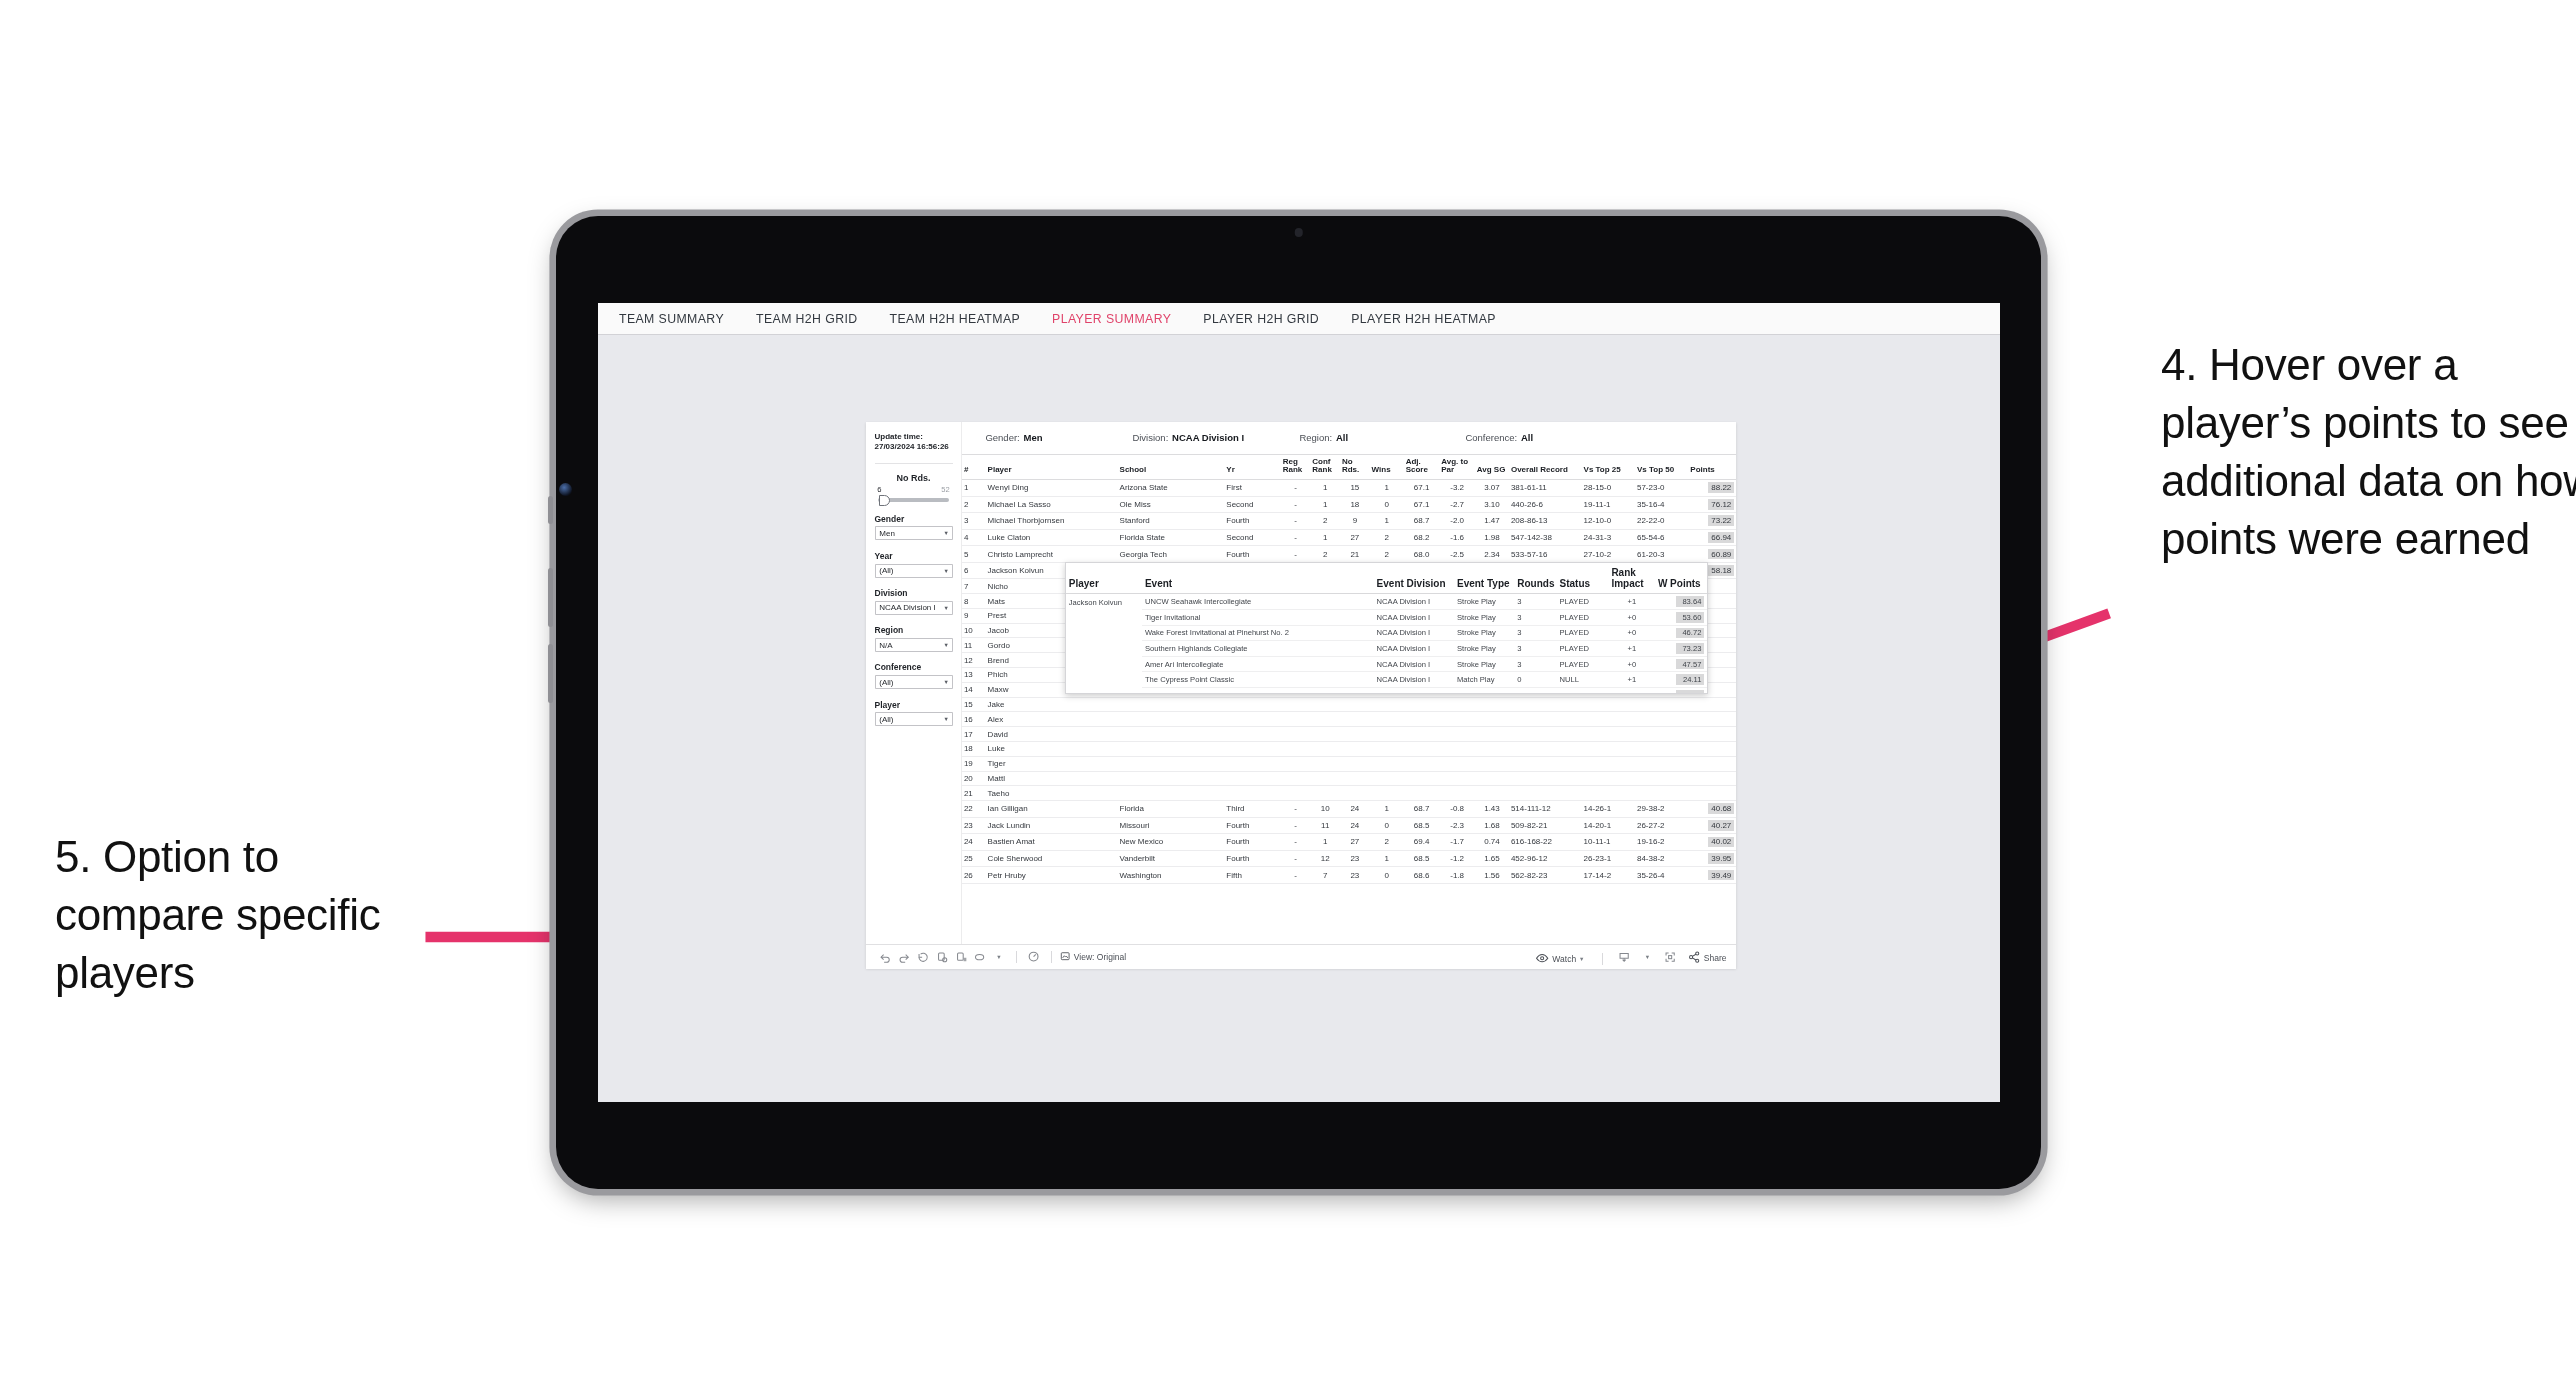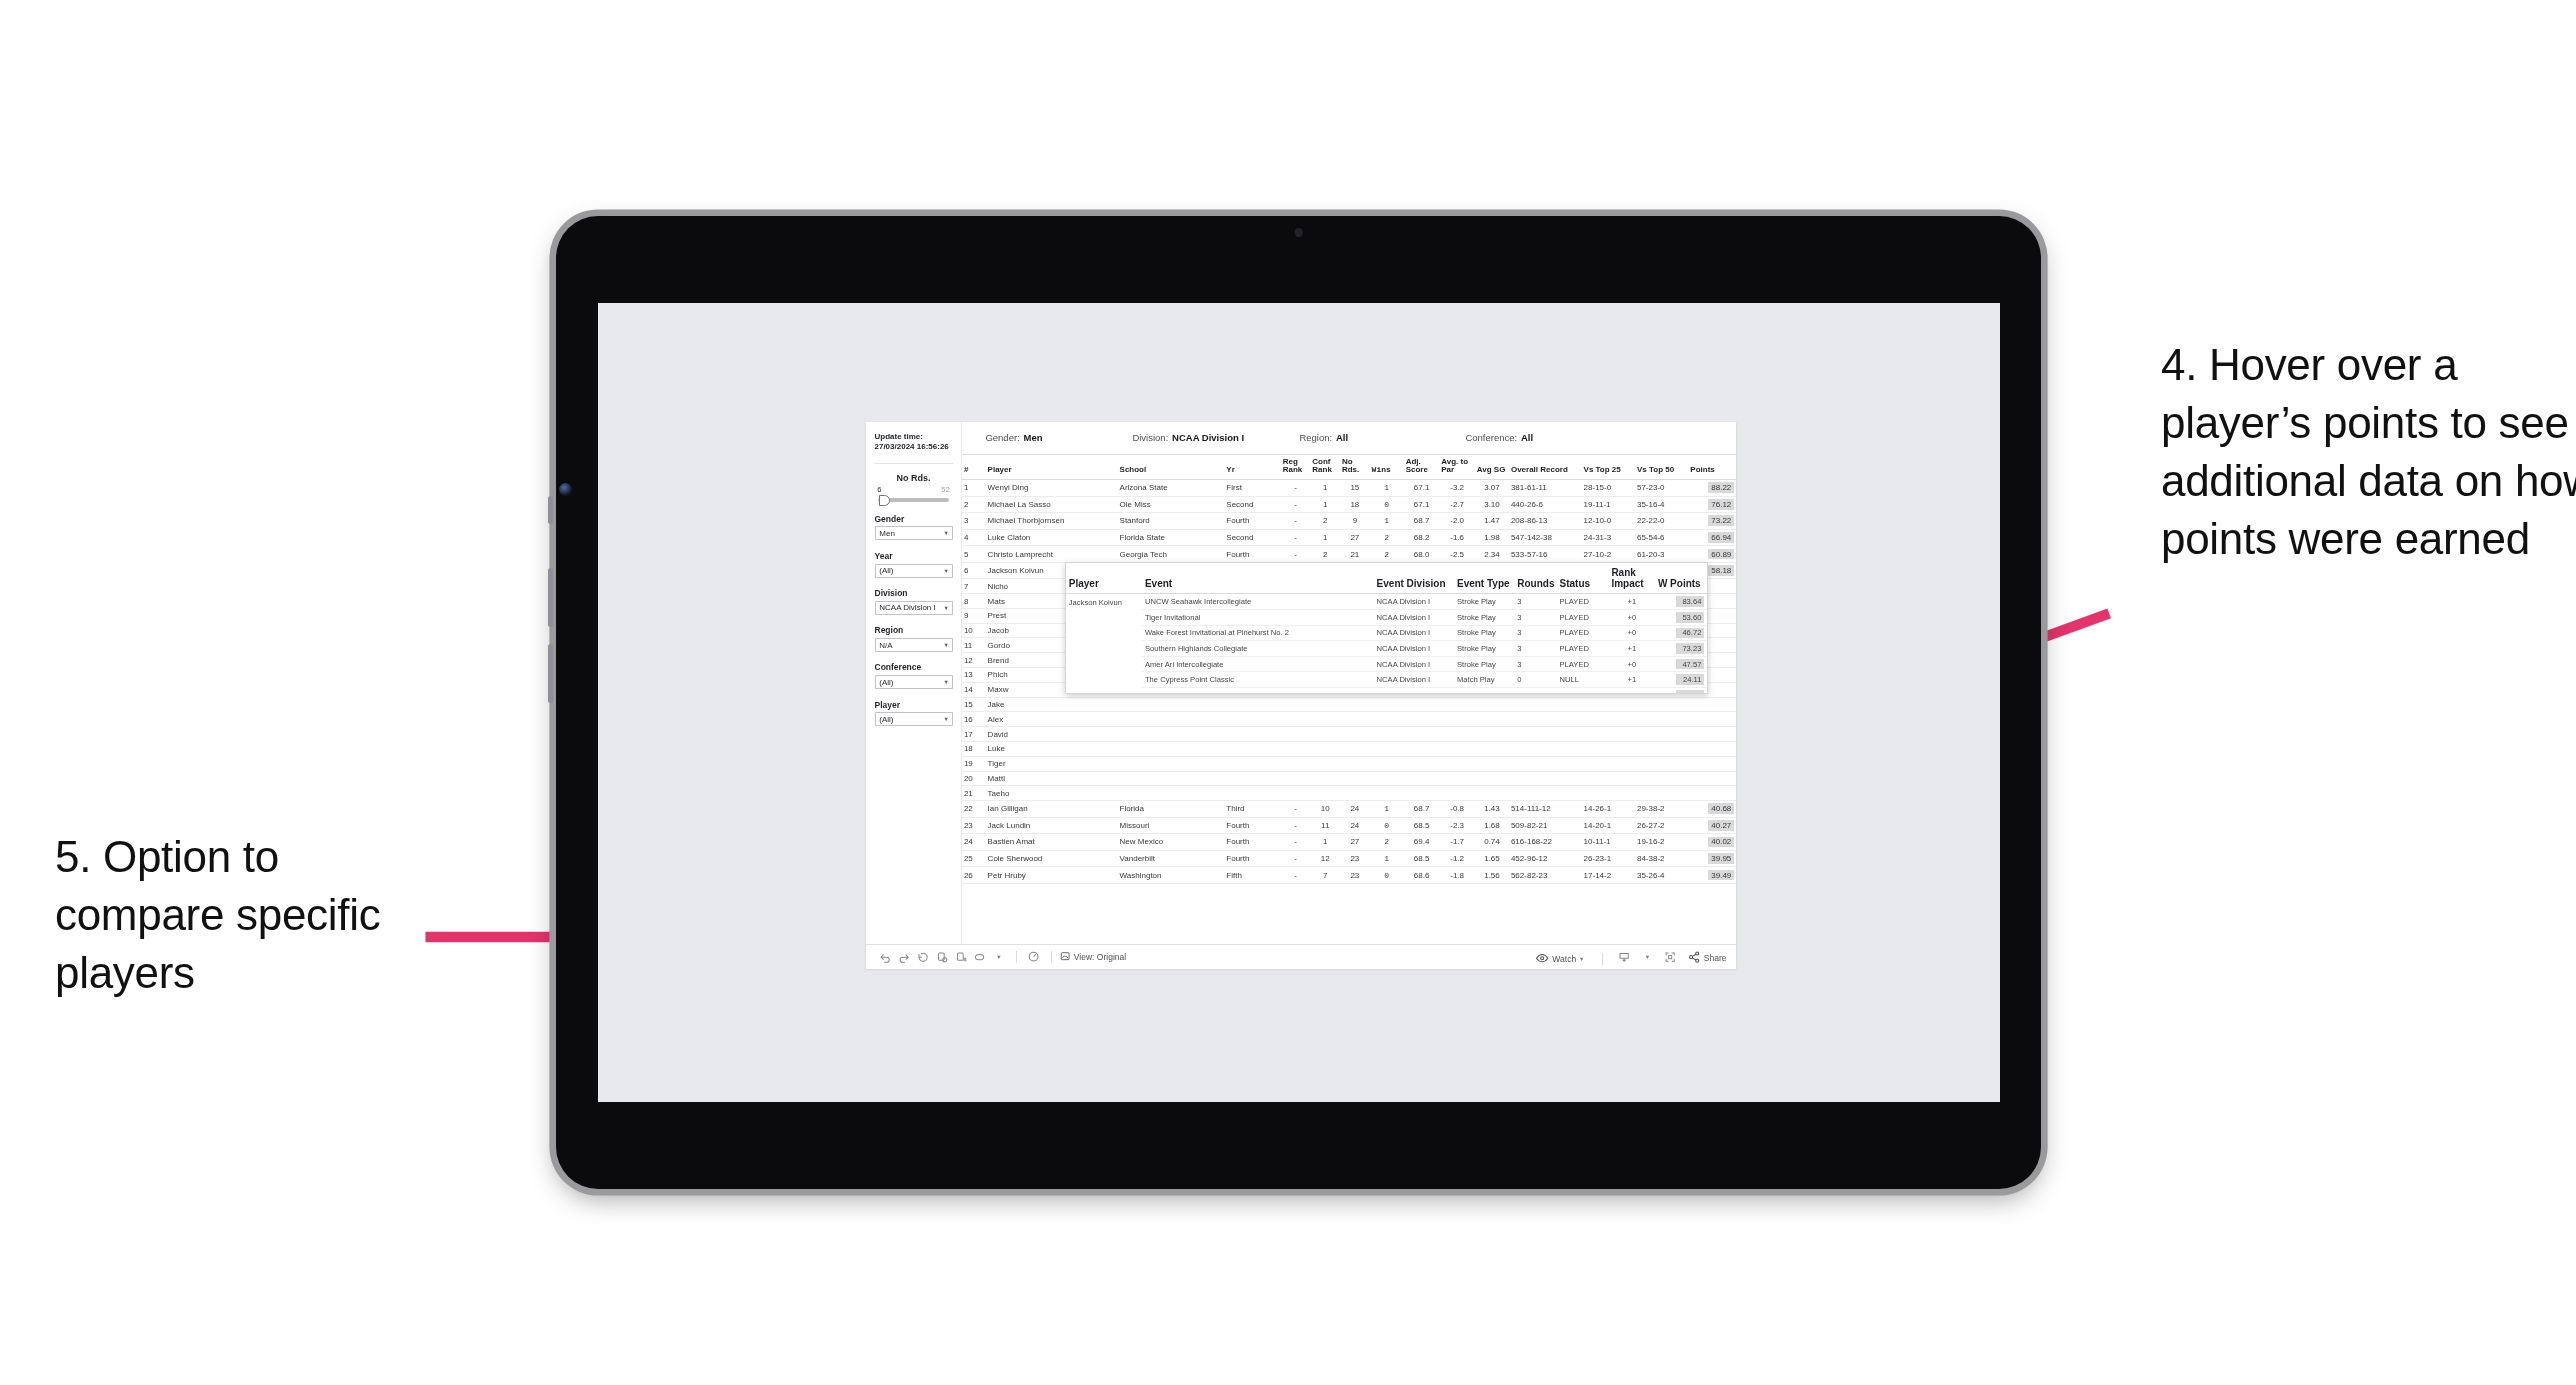--- a/index.html
+++ b/index.html
@@ -131,21 +131,21 @@
     font-size:8px; font-weight:700; color:#1b1e23; text-align:left;
     padding:2.8px 1.9px 3.8px 1.9px; vertical-align:bottom; line-height:1.1;
     border-top:0.9px solid #dcdcde; border-bottom:0.9px solid #dcdcde; background:#fff;
   }
   table.grid td {
     font-size:8px; color:#34383e; padding:2.4px 1.9px; white-space:nowrap;
     overflow:hidden; text-overflow:clip; border-bottom:0.9px solid #ececee;
   }
   .c-num{width:16px;} .c-player{width:89px;} .c-school{width:72px;} .c-yr{width:38px;}
   .c-rr{width:20px;text-align:center;} .c-cr{width:20px;text-align:center;}
-  .c-nr{width:20px;text-align:center;} .c-w{width:23px;text-align:center;font-family:Liberation Mono, monospace;}
+  .c-nr{width:20px;text-align:center;} .c-w{width:23px;text-align:center;}
   .c-adj{width:24px;text-align:center;} .c-atp{width:24px;text-align:center;}
   .c-sg{width:23px;text-align:center;} .c-or{width:49px;}
   .c-t25{width:36px;} .c-t50{width:36px;} .c-pts{width:32px;text-align:right;padding-right:5.7px;}
   th.c-rr,th.c-cr,th.c-nr,th.c-w,th.c-adj,th.c-atp,th.c-sg{text-align:center;}
   th.c-pts{text-align:right;padding-right:5.7px;}
   .pts-cell span { background:#d9d9da; padding:0.9px 2.8px 0.9px 2.8px; display:inline-block; min-width:24.6px; text-align:right; }
 
   
   #tooltip {
     position:absolute; left:103px; top:140px; width:643px; height:132px;
@@ -198,20 +198,28 @@
 
 <div id="tablet">
   <span class="lens"></span>
   <span class="side-btn sb1"></span>
   <span class="side-btn sb2"></span>
   <span class="side-btn sb3"></span>
 
   <div id="screen">
 
 
+    <div id="subnav">
+      <div class="subnav-item">TEAM SUMMARY</div>
+      <div class="subnav-item">TEAM H2H GRID</div>
+      <div class="subnav-item">TEAM H2H HEATMAP</div>
+      <div class="subnav-item active">PLAYER SUMMARY</div>
+      <div class="subnav-item">PLAYER H2H GRID</div>
+      <div class="subnav-item">PLAYER H2H HEATMAP</div>
+    </div>
 
     <div id="viz-wrap">
       <div id="viz">
 
         <div id="viz-body">
 
           <aside id="filters">
             <div id="update-time">
               <div>Update time:</div>
               <div>27/03/2024 16:56:26</div>

